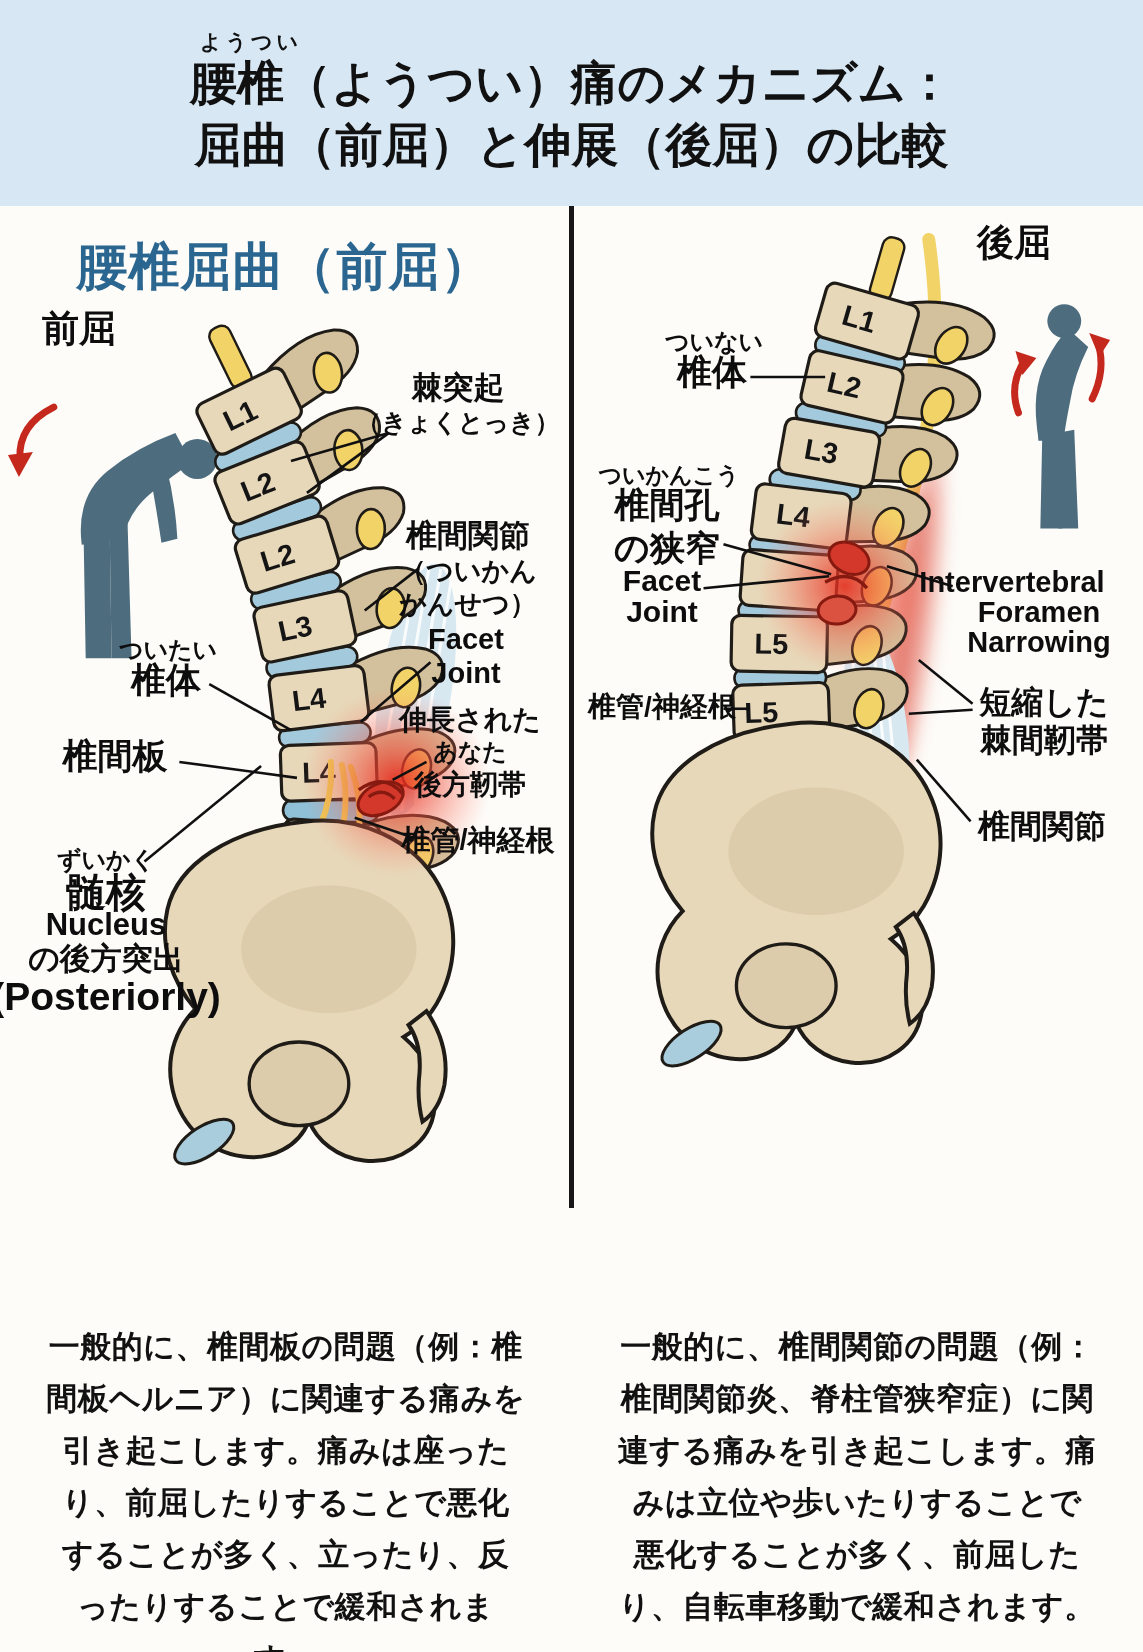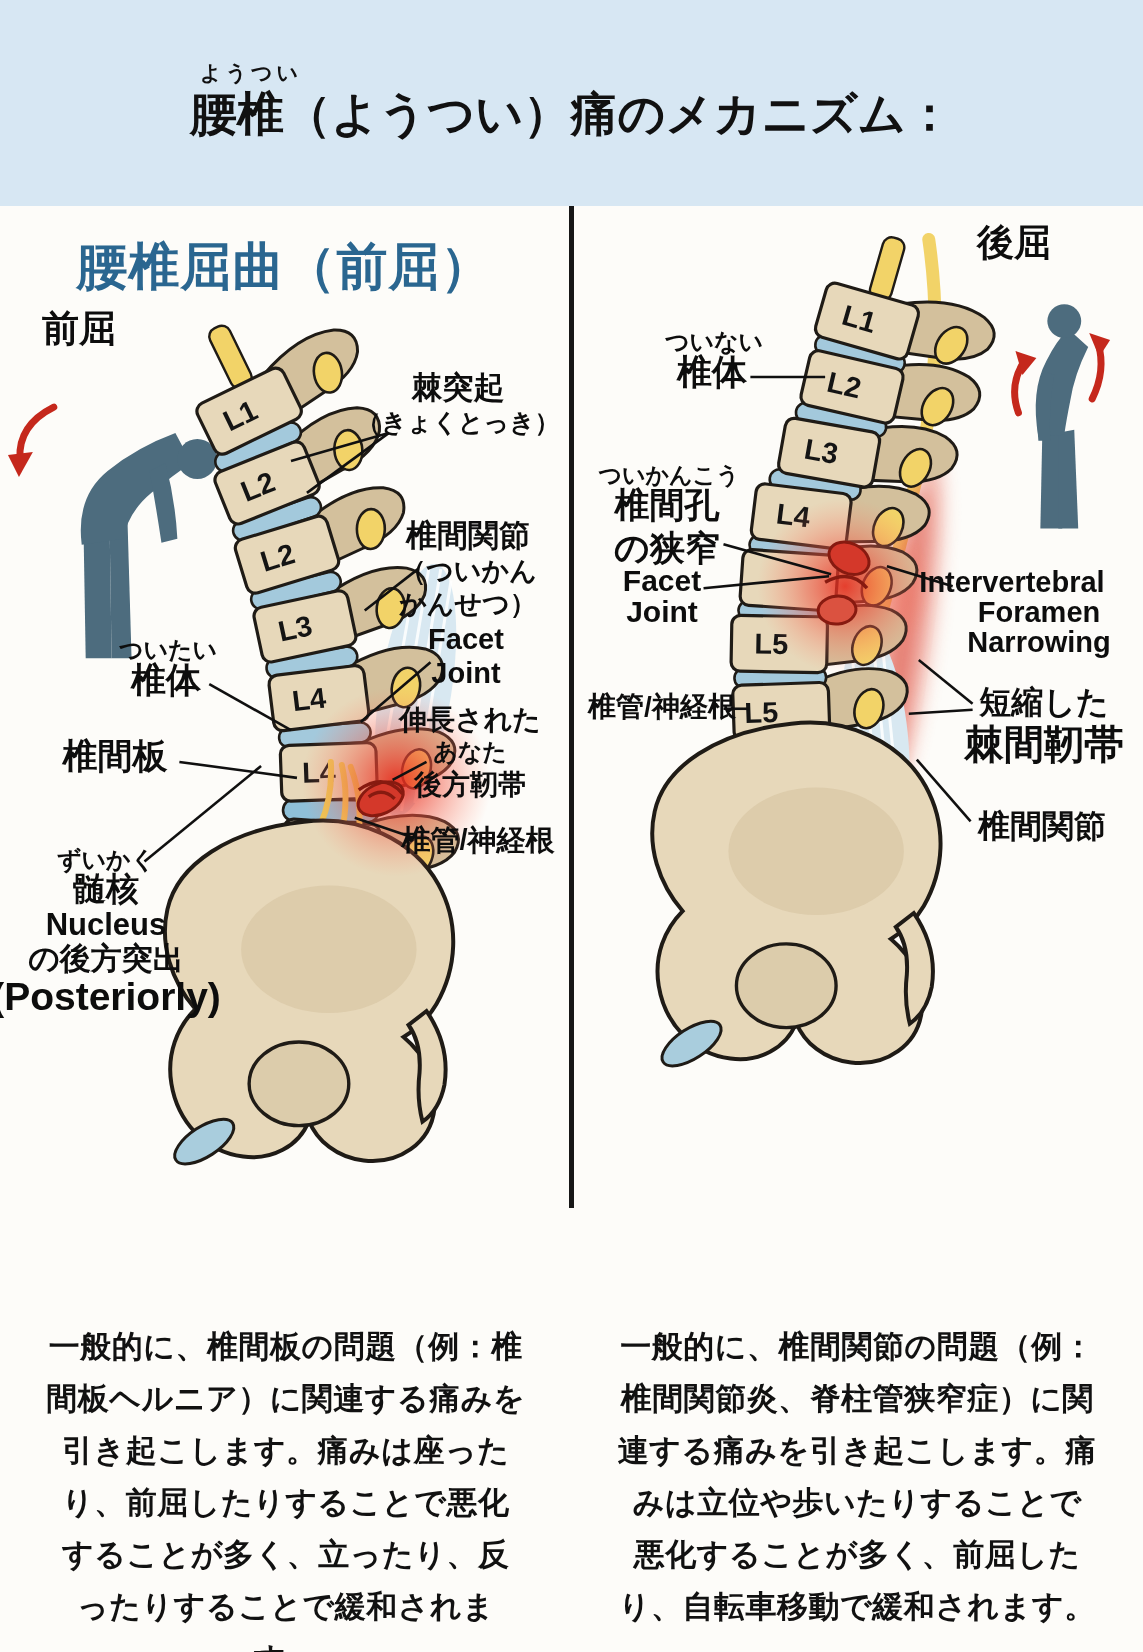--- a/index.html
+++ b/index.html
@@ -51,20 +51,21 @@
   .inflamed{fill:#d4382a;stroke:#871a10;stroke-width:3}
   .swirl{fill:none;stroke:#871a10;stroke-width:3.4}
 </style>
 </head>
 <body>
 
 <div class="header">
   <div class="title-wrap">
     <div class="furigana">ようつい</div>
     <div class="t1">腰椎（ようつい）痛のメカニズム：</div>
+    <div class="t2">屈曲（前屈）と伸展（後屈）の比較</div>
   </div>
 </div>
 
 <div class="panels">
 
   <section class="panel left">
     <div class="panel-heading">腰椎屈曲（前屈）</div>
     <div class="figure">
       <svg class="anatomy" viewBox="0 0 571 862" preserveAspectRatio="xMidYMid meet">
         <defs>
@@ -228,21 +229,21 @@
       <div class="lbl" style="left:466px;top:317px;font-size:29px">Facet</div>
       <div class="lbl" style="left:466px;top:351px;font-size:29px">Joint</div>
       <div class="lbl" style="left:470px;top:398px;font-size:28px">伸長された</div>
       <div class="lbl" style="left:470px;top:432px;font-size:24px">あなた</div>
       <div class="lbl" style="left:470px;top:463px;font-size:28px">後方靭帯</div>
       <div class="lbl" style="left:478px;top:518px;font-size:29px">椎管/神経根</div>
       <div class="lbl" style="left:168px;top:330px;font-size:24px">ついたい</div>
       <div class="lbl" style="left:166px;top:354px;font-size:35px">椎体</div>
       <div class="lbl" style="left:115px;top:430px;font-size:35px">椎間板</div>
       <div class="lbl" style="left:106px;top:540px;font-size:24px">ずいかく</div>
-      <div class="lbl" style="left:106px;top:564px;font-size:33px">髄核</div>
+      <div class="lbl" style="left:106px;top:564px;font-size:40px">髄核</div>
       <div class="lbl" style="left:106px;top:601px;font-size:31px">Nucleus</div>
       <div class="lbl" style="left:106px;top:635px;font-size:31px">の後方突出</div>
       <div class="lbl" style="left:106px;top:669px;font-size:39px">(Posteriorly)</div>
     </div>
   </section>
 
   <div class="divider"></div>
 
   <section class="panel right">
     <div class="figure">
@@ -409,21 +410,21 @@
       <div class="lbl" style="left:95px;top:258px;font-size:23px">ついかんこう</div>
       <div class="lbl" style="left:93px;top:281px;font-size:35px">椎間孔</div>
       <div class="lbl" style="left:93px;top:324px;font-size:35px">の狭窄</div>
       <div class="lbl" style="left:88px;top:360px;font-size:30px">Facet</div>
       <div class="lbl" style="left:88px;top:391px;font-size:30px">Joint</div>
       <div class="lbl" style="left:88px;top:487px;font-size:28px">椎管/神経根</div>
       <div class="lbl" style="left:438px;top:362px;font-size:29px">Intervertebral</div>
       <div class="lbl" style="left:465px;top:392px;font-size:29px">Foramen</div>
       <div class="lbl" style="left:465px;top:422px;font-size:29px">Narrowing</div>
       <div class="lbl" style="left:470px;top:480px;font-size:32px">短縮した</div>
-      <div class="lbl" style="left:470px;top:518px;font-size:40px">棘間靭帯</div>
+      <div class="lbl" style="left:470px;top:518px;font-size:32px">棘間靭帯</div>
       <div class="lbl" style="left:468px;top:604px;font-size:32px">椎間関節</div>
     </div>
   </section>
 </div>
 
 <div class="captions">
   <p class="caption">一般的に、椎間板の問題（例：椎間板ヘルニア）に関連する痛みを引き起こします。痛みは座ったり、前屈したりすることで悪化することが多く、立ったり、反ったりすることで緩和されます。</p>
   <p class="caption">一般的に、椎間関節の問題（例：椎間関節炎、脊柱管狭窄症）に関連する痛みを引き起こします。痛みは立位や歩いたりすることで悪化することが多く、前屈したり、自転車移動で緩和されます。</p>
 </div>
 

